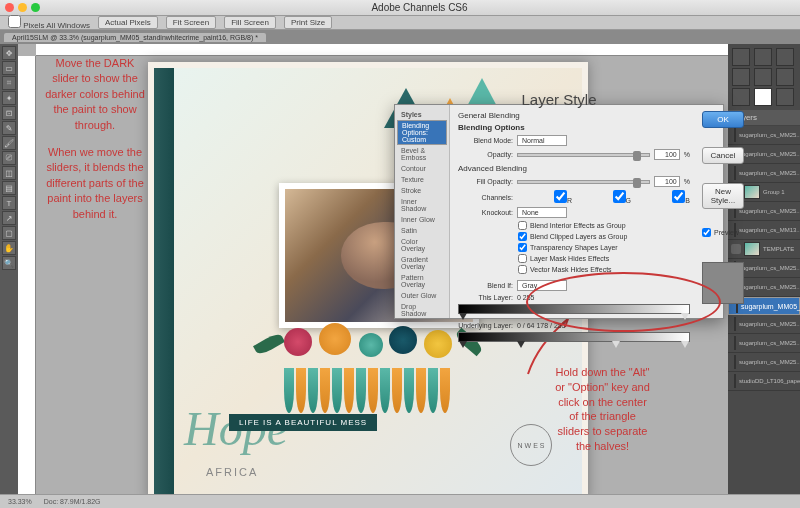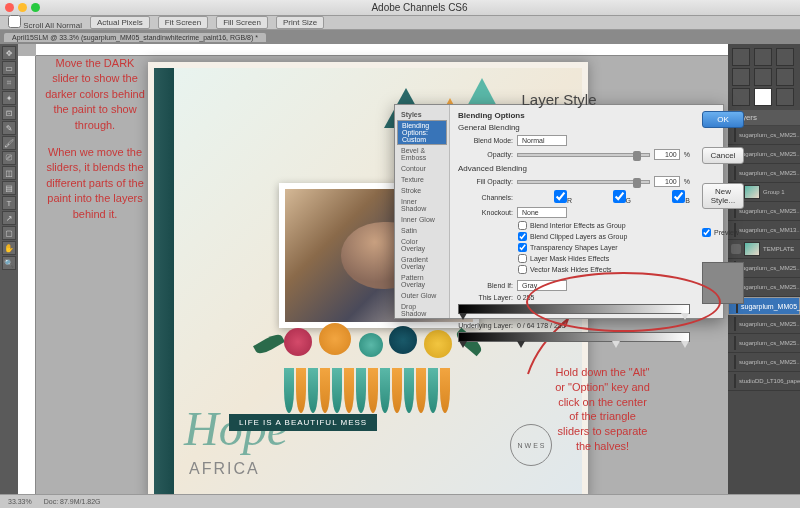--- a/index.html
+++ b/index.html
@@ -40,21 +40,21 @@
 .f3{left:115px;top:15px;background:radial-gradient(#5ab8a8,#2a8a7a);width:24px;height:24px;}
 .f4{left:145px;top:8px;background:radial-gradient(#1a5a6a,#0a3a4a);}
 .f5{left:180px;top:12px;background:radial-gradient(#f2c540,#d8a520);}
 .leaf{position:absolute;width:30px;height:12px;background:#2a6a4a;border-radius:0 50% 0 50%;}
 .l1{left:10px;top:20px;transform:rotate(-30deg);} .l2{left:210px;top:18px;transform:rotate(40deg);}
 .fringe{position:absolute;top:300px;left:130px;width:180px;height:45px;display:flex;gap:2px;}
 .fr{width:10px;background:linear-gradient(#5ab8a8,#2a8a7a);border-radius:0 0 50% 50%;}
 .fr:nth-child(even){background:linear-gradient(#f2a540,#d88520);}
 .hope{position:absolute;bottom:40px;left:30px;font-size:48px;font-style:italic;color:rgba(42,138,122,.6);font-family:cursive;}
 .banner{position:absolute;bottom:65px;left:75px;background:#1a4a4a;color:#fff;padding:4px 10px;font-size:8px;letter-spacing:1px;}
-.africa{position:absolute;bottom:18px;left:35px;font-size:16px;color:#888;letter-spacing:2px;text-align:center;}
+.africa{position:absolute;bottom:18px;left:52px;font-size:11px;color:#888;letter-spacing:2px;text-align:center;}
 .compass{position:absolute;bottom:30px;right:30px;width:42px;height:42px;border:1px solid #888;border-radius:50%;display:flex;align-items:center;justify-content:center;font-size:7px;color:#666;}
 .anno-left{position:absolute;top:12px;left:26px;width:102px;color:#c83838;font-size:11px;line-height:1.4;text-align:center;}
 .anno-left p{margin-bottom:12px;}
 .anno-right{position:absolute;bottom:40px;right:78px;width:95px;color:#c83838;font-size:11px;line-height:1.35;text-align:center;}
 .arrow{position:absolute;top:270px;right:150px;width:60px;height:70px;}
 .arrow svg{width:100%;height:100%;}
 .rpanel{width:72px;background:#5a5a5a;display:flex;flex-direction:column;}
 .swatches{display:grid;grid-template-columns:repeat(3,1fr);gap:2px;padding:4px;background:#4a4a4a;}
 .sw{width:18px;height:18px;background:#555;border:1px solid #333;}
 .sw.white{background:#fff;}
@@ -94,21 +94,21 @@
 <body>
 
 <div class="titlebar">
   <span class="dot red"></span>
   <span class="dot yel"></span>
   <span class="dot grn"></span>
   <span class="title">Adobe Channels CS6</span>
 </div>
 
 <div class="topbar">
-  <label><input type="checkbox" style=""> <span>Scroll All Normal</span></label>
+  <label><input type="checkbox" style=""> <span>Pixels All Windows</span></label>
   <span class="btn">Actual Pixels</span>
   <span class="btn">Fit Screen</span>
   <span class="btn">Fill Screen</span>
   <span class="btn">Print Size</span>
 </div>
 
 <div class="tabbar">
   <span class="tab">April15SLM @ 33.3% (sugarplum_MM05_standinwhitecrime_paint16, RGB/8) *</span>
 </div>
 
@@ -300,22 +300,22 @@
       <div class="dlg-item">Inner Shadow</div>
       <div class="dlg-item">Inner Glow</div>
       <div class="dlg-item">Satin</div>
       <div class="dlg-item">Color Overlay</div>
       <div class="dlg-item">Gradient Overlay</div>
       <div class="dlg-item">Pattern Overlay</div>
       <div class="dlg-item">Outer Glow</div>
       <div class="dlg-item">Drop Shadow</div>
     </div>
   <div class="dlg-mid">
+    <div class="sect-title" style="font-weight:normal">General Blending</div>
     <div class="sect-title">Blending Options</div>
-    <div class="sect-title" style="font-weight:normal">General Blending</div>
     <div class="row">
         <label>Blend Mode:</label>
         <span class="sel">Normal</span>
       </div>
     <div class="row"><label>Opacity:</label><div class="slider"></div><span class="num">100</span>%</div>
     <div class="sect-title" style="font-weight:normal;margin-top:4px">Advanced Blending</div>
     <div class="row"><label>Fill Opacity:</label><div class="slider"></div><span class="num">100</span>%</div>
     <div class="row">
         <label>Channels:</label>
       <label><input type="checkbox" checked="" style=""><span>R</span></label>

